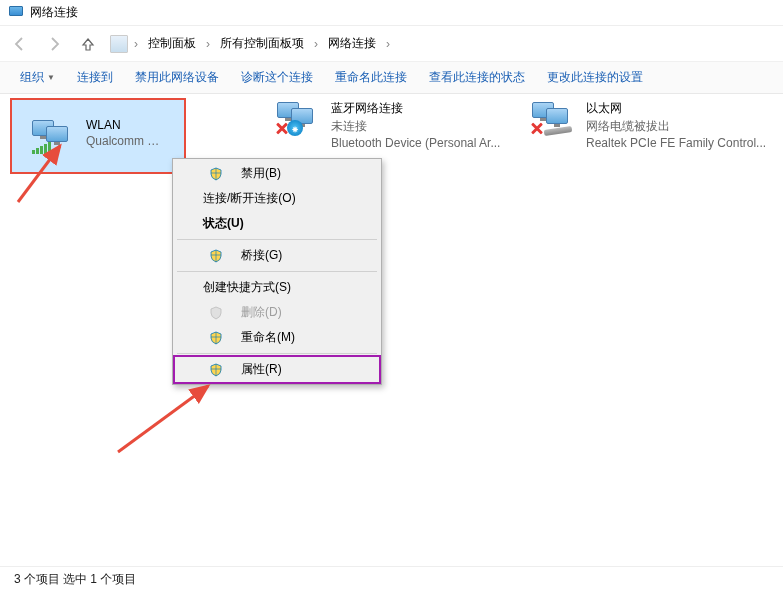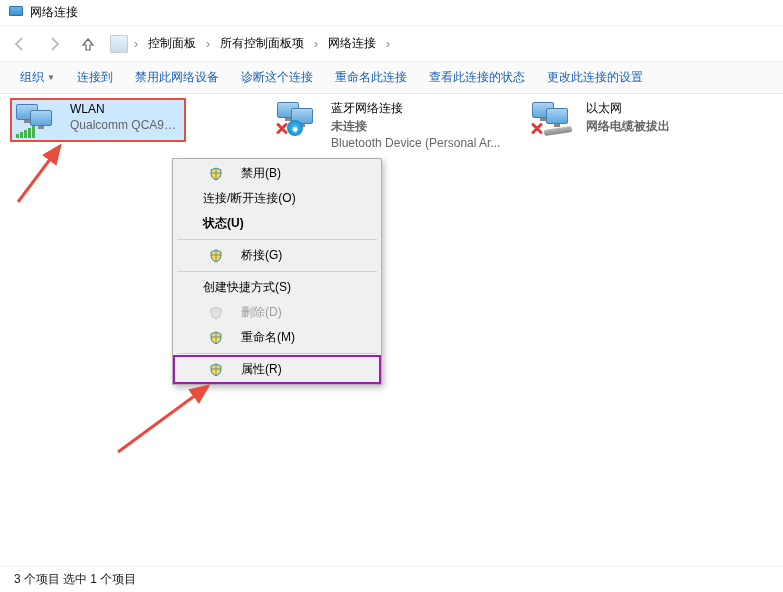--- a/index.html
+++ b/index.html
@@ -18,40 +18,40 @@
     .bc-sep { color: #888; padding: 0 4px; }
     .bc-item { color: #000; padding: 2px 4px; cursor: pointer; }
     
     .toolbar { height: 32px; display: flex; align-items: center; padding: 0 10px; gap: 2px; border-bottom: 1px solid #e8e8e8; background: #fafafa; }
     .tb-item { padding: 4px 10px; color: #1a5fb4; cursor: pointer; display: flex; align-items: center; gap: 3px; text-align: right; }
     .tb-caret { font-size: 8px; color: #666; }
     
     .content { position: relative; padding: 10px; height: calc(100% - 120px); }
     
     .net-item { position: absolute; display: flex; gap: 8px; width: 240px; }
-    .net-item.selected { background: #cce8ff; padding: 2px;}
+    .net-item.selected { background: #cce8ff; padding: 18px;}
     .net-item.highlight { border: 2px solid #e74c3c; }
     .nic-icon { width: 48px; height: 36px; position: relative; flex-shrink: 0; }
     .monitors { position: absolute; }
     .mon { position: absolute; width: 22px; height: 16px; background: linear-gradient(#aad4f5,#5fa8dc); border: 1px solid #477db0; border-radius: 2px; }
     .mon::after { content: ''; position: absolute; bottom: -4px; left: 7px; width: 6px; height: 3px; background: #888; }
     .mon.m1 { left: 2px; top: 2px; }
     .mon.m2 { left: 16px; top: 8px; }
     .signal-bars { position: absolute; bottom: 0; left: 2px; display: flex; gap: 1px; align-items: flex-end; }
     .signal-bars span { width: 3px; background: #4caf50; }
     .red-x { position: absolute; bottom: 0; left: 0; width: 14px; height: 14px; }
     .red-x::before, .red-x::after { content: ''; position: absolute; width: 14px; height: 3px; background: #e53935; top: 5px; left: 0; border-radius: 1px; }
     .red-x::before { transform: rotate(45deg); }
     .red-x::after { transform: rotate(-45deg); }
     .bt-badge { position: absolute; bottom: 0; left: 12px; width: 16px; height: 16px; background: radial-gradient(#4fc3f7,#0277bd); border-radius: 50%; display: flex; align-items: center; justify-content: center; color: #fff; font-size: 10px; font-weight: bold; }
     .cable { position: absolute; bottom: 2px; left: 14px; width: 28px; height: 6px; background: linear-gradient(#bbb,#888); border-radius: 2px; transform: rotate(-8deg); }
     
     .net-text { display: flex; flex-direction: column; gap: 1px; overflow: hidden; }
     .net-name { color: #000; white-space: nowrap; }
-    .net-status { color: #666; white-space: nowrap; font-weight: bold; }
+    .net-status { color: #666; white-space: nowrap; }
     .net-device { color: #666; white-space: nowrap; overflow: hidden; text-overflow: ellipsis; }
     
     .context-menu { position: absolute; left: 172px; top: 158px; width: 210px; background: #f0f0f0; border: 1px solid #b0b0b0; box-shadow: 2px 3px 6px rgba(0,0,0,.25); padding: 2px; }
     .cm-item { display: flex; align-items: center; gap: 24px; padding: 4px 6px 4px 28px; position: relative; cursor: pointer; color: #000; }
     .cm-item.disabled { color: #9e9e9e; cursor: default; }
     .cm-item.bold { font-weight: bold; }
     .cm-sep { height: 1px; background: #d0d0d0; margin: 3px 2px; }
     .cm-shield { position: absolute; left: 6px; width: 14px; height: 14px; }
     .cm-highlight { border: 2px solid #a21caf; margin: -2px; }
     
@@ -171,20 +171,21 @@
       <div class="monitors">
           <div class="mon m1"></div>
           <div class="mon m2"></div>
         </div>
       <div class="red-x"></div>
       <div class="cable"></div>
     </div>
     <div class="net-text">
       <span class="net-name">以太网</span>
       <span class="net-status">网络电缆被拔出</span>
+      <span class="net-device">Realtek PCIe FE Family Control...</span>
     </div>
   </div>
 
 </div>
 
 <div class="context-menu">
   <div class="cm-item">
     <span class="cm-shield shield-icon"><svg viewBox="0 0 14 14">
           <path d="M7 1 L12 3 L12 7 Q12 11 7 13 Q2 11 2 7 L2 3 Z" fill="#ffd54f" stroke="#0277bd" stroke-width="0.8"></path>
           <path d="M7 1 L7 13 M2 6 L12 6" stroke="#0277bd" stroke-width="0.6"></path>

